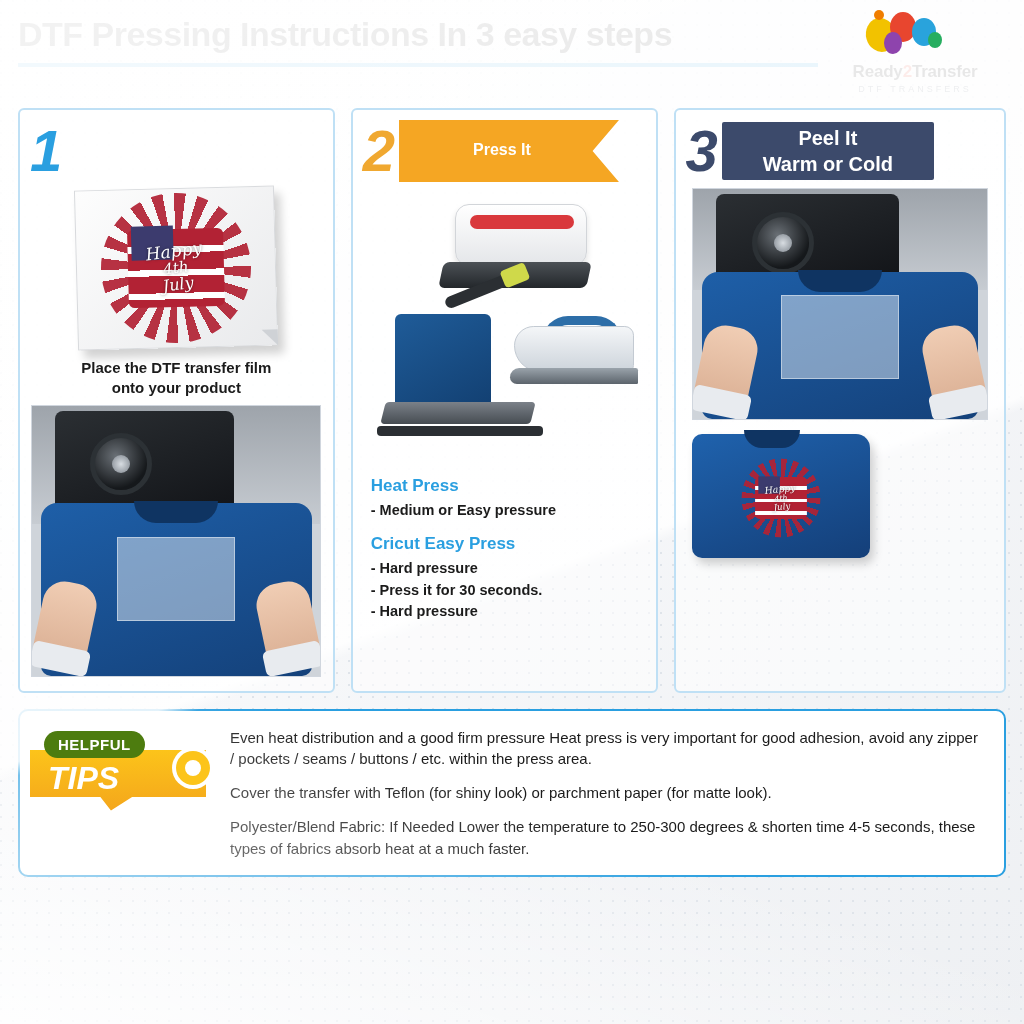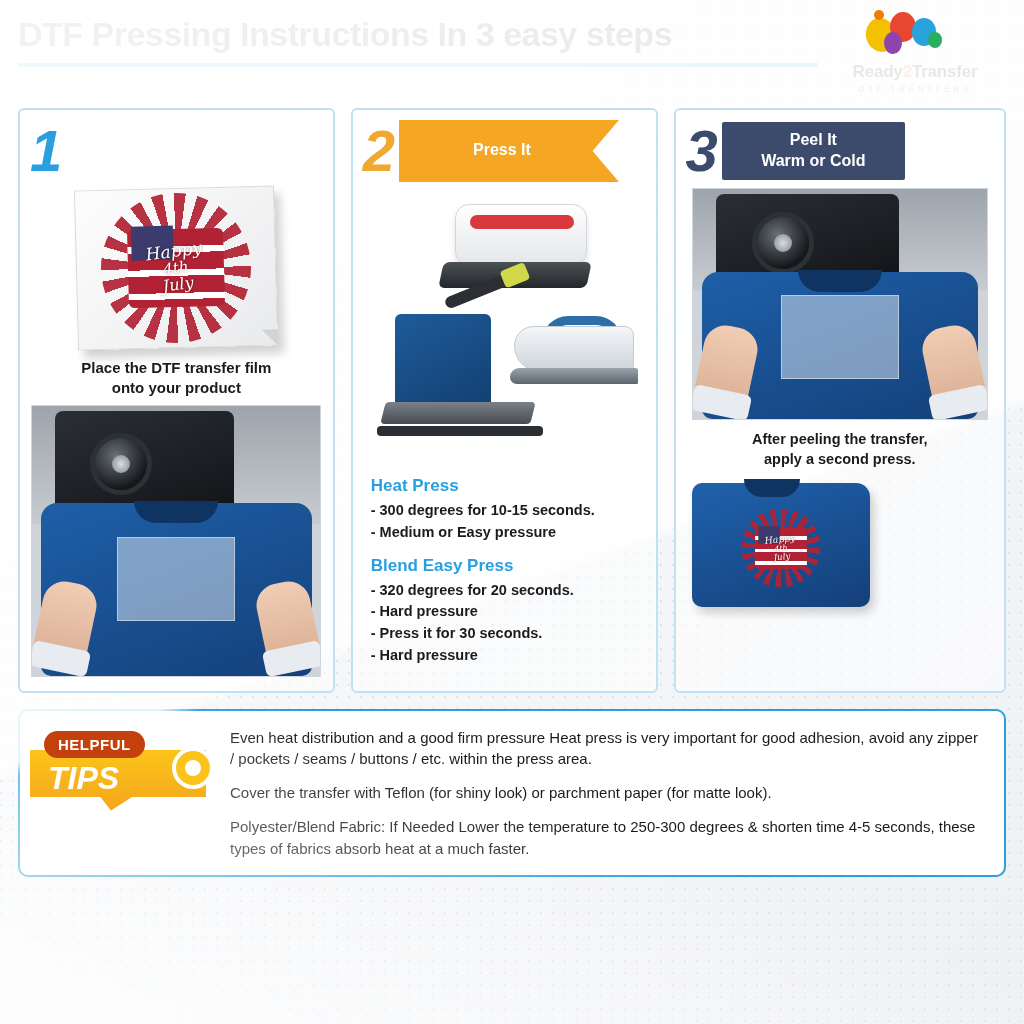--- a/index.html
+++ b/index.html
@@ -85,21 +85,21 @@
     padding-right: 18px;
   }
   .rib-orange {
     background: #f5a623; height: 62px; width: 220px; font-size: 13px;
     clip-path: polygon(0 0, 100% 0, 88% 50%, 100% 100%, 0 100%);
     padding: 3px 20px 3px 6px; flex-direction: column; line-height: 1.25;
   }
   .rib-orange .big { font-size: 16px; margin-bottom: 2px; }
   .rib-orange .small { font-size: 11.5px; font-weight: bold; }
   .rib-dark {
-    background: #3c4a6b; height: 58px; width: 183px; font-size: 16px;
+    background: #3c4a6b; height: 58px; width: 212px; font-size: 20px;
     flex-direction: column; line-height: 1.3; border-radius: 2px;
   }
 
   .caption {
     text-align: center; font-size: 15px; font-weight: bold; color: #1b1b1b;
     line-height: 1.35; margin: 10px 0 6px 0;
   }
   .caption-sm { font-size: 14.5px; }
 
   
@@ -294,21 +294,21 @@
   }
 
   
   .tips {
     margin: 16px 18px 0 18px; border: 2px solid #2a9fe0; border-radius: 10px;
     background: #ffffff; display: flex; align-items: flex-start;
     padding: 14px 18px 16px 10px; gap: 10px;
   }
   .tips-badge { width: 190px; flex: 0 0 190px; position: relative; padding-top: 6px; }
   .tips-top {
-    background: #c2410c; color: #fff; font-weight: bold; font-size: 15px;
+    background: #4d7c0f; color: #fff; font-weight: bold; font-size: 15px;
     padding: 5px 14px; border-radius: 14px; display: inline-block;
     letter-spacing: 0.5px; margin-left: 14px; position: relative; z-index: 3;
   }
   .tips-banner {
     margin-top: -8px; background: linear-gradient(#fcc41a,#f4a61c);
     color: #fff; font-size: 32px; font-weight: bold; font-style: italic;
     padding: 10px 16px 14px 18px; position: relative;
     clip-path: polygon(0 0, 100% 0, 100% 78%, 58% 78%, 46% 100%, 40% 78%, 0 78%);
     width: 176px;
   }
@@ -413,25 +413,23 @@
         </div>
         <div class="iron">
           <div class="iron-handle"></div>
           <div class="iron-body"></div>
           <div class="iron-sole"></div>
         </div>
       </div>
 
       <div class="spec">
         <h3>Heat Press</h3>
-        <p>- 300 degrees for 10-15 seconds.</p>
         <p>- Medium or Easy pressure</p>
 
-        <h3>Blend Easy Press</h3>
-        <p>- 320 degrees for 20 seconds.</p>
+        <h3>Cricut Easy Press</h3>
         <p>- Hard pressure</p>
 
         <p>- Press it for 30 seconds.</p>
         <p>- Hard pressure</p>
       </div>
     </div>
 
     <div class="col col3">
       <div class="ribbon-row">
         <div class="step-num n-dark">3</div>
@@ -449,22 +447,20 @@
           <div class="shirt-art"></div>
         </div>
         <div class="hand l">
             <span class="cuff l"></span>
           </div>
         <div class="hand r">
             <span class="cuff r"></span>
           </div>
       </div>
 
-      <div class="caption caption-sm" style="white-space: pre-line;">After peeling the transfer,
-apply a second press.</div>
 
       <div class="fold-row">
         <div class="folded">
           <div class="folded-art">
             <div class="sun-burst" style="width:110px;height:110px;"></div>
             <div class="sun-core" style="width:72px;height:58px;"></div>
             <div class="sun-canton" style="width:30px;height:24px;"></div>
             <div class="script" style="font-size:13px;">
               <div>Happy</div>
               <div class="l2" style="font-size:11px;">4th</div>

